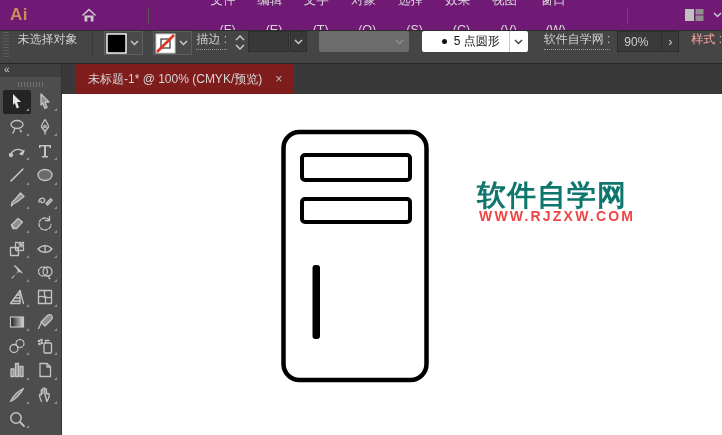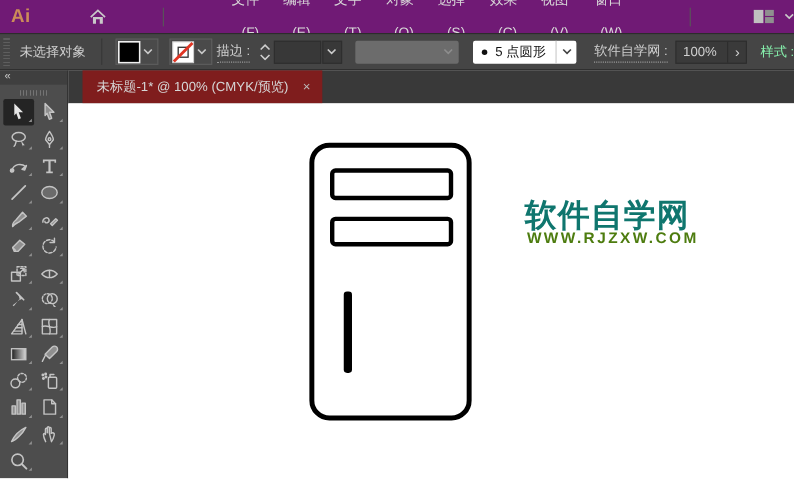--- a/index.html
+++ b/index.html
@@ -14,48 +14,48 @@
   .home-btn { margin-left:13px; display:flex; align-items:center; }
   .vsep { width:1px; height:17px; background:#585858; margin:0 11px; }
   .menus { display:flex; }
   .menu-item { padding:0 7px; margin:0 3.5px; line-height:30px; cursor:default;text-align:right; }
   .ws-switcher { display:flex; align-items:center; margin-left:6px; }
   .chev { display:inline-block; margin-left:6px; }
 
   
   .controlbar { position:absolute; left:0; top:30px; width:722px; height:34px; background:#454545;
                 border-top:1px solid #2c2c2c; border-bottom:1px solid #272727;
-                display:flex; align-items:center; color:#cfcfcf; font-size:12px; overflow:hidden; white-space:nowrap; }
+                display:flex; align-items:flex-start; color:#cfcfcf; font-size:12px; overflow:hidden; white-space:nowrap; }
   .cb-grip { width:6px; height:26px; margin-left:3px;
              background:repeating-linear-gradient(0deg,#5e5e5e 0 1px,transparent 1px 3px); }
   .cb-status { margin-left:9px; }
   .cb-sep { width:1px; height:24px; background:#373737; margin:0 10px 0 14px; }
   .swatch-group { display:flex; align-items:center; border:1px solid #5e5e5e; height:24px; padding:1px; margin-left:2px; background:#4a4a4a; }
   .swatch-group + .swatch-group { margin-left:10px; }
   .sw-chev { width:14px; display:flex; justify-content:center; }
   .dotted-label { border-bottom:1px dotted #9b9b9b; padding-bottom:1px; }
   .lbl-stroke { margin-left:4px; }
   .stepper { margin-left:7px; width:13px; height:22px; display:flex; flex-direction:column; justify-content:center; gap:3px; align-items:center; }
   .field-dark { height:21px; background:#383838; border:1px solid #2e2e2e; }
   .stroke-field { width:44px; margin-left:2px; }
   .dd-box { width:18px; height:21px; background:#383838; border:1px solid #2e2e2e; margin-left:1px;
             display:flex; align-items:center; justify-content:center; }
   .disabled-dd { margin-left:12px; width:97px; height:21px; background:#6c6c6c; border-radius:2px;
                  display:flex; align-items:center; justify-content:flex-end; padding-right:5px; }
   .brush-combo { margin-left:13px; height:21px; background:#ffffff; border-radius:2px; color:#111;
                  display:flex; align-items:center; }
-  .brush-main { display:flex; align-items:center; padding:0 9px 0 8px; height:100%; }
+  .brush-main { display:flex; align-items:center; padding:0 9px 0 20px; height:100%; }
   .brush-dot { width:5px; height:5px; border-radius:50%; background:#111; margin-right:7px; }
   .brush-chev { width:19px; height:100%; border-left:1px solid #c9c9c9; display:flex; align-items:center; justify-content:center; }
   .lbl-opacity { margin-left:16px; }
   .opacity-field { margin-left:7px; width:67px; height:21px; background:#3a3a3a; border:1px solid #2d2d2d;
                    display:flex; align-items:center; }
   .opacity-val { flex:1; padding-left:6px; }
   .opacity-exp { width:17px; height:100%; border-left:1px solid #2d2d2d; display:flex; align-items:center; justify-content:center; color:#cfcfcf; font-size:13px; }
-  .lbl-style { margin-left:12px; color:#86efac; }
+  .lbl-style { margin-left:12px; color:#fca5a5; }
 
   
   .toolbar { position:absolute; left:0; top:64px; width:62px; height:371px; background:#4d4d4d; border-right:1px solid #313131; }
   .tb-head { height:13px; background:#3f3f3f; color:#cccccc; font-size:10px; line-height:11px; padding-left:4px; }
   .tb-grip { width:26px; height:5px; margin:5px auto 3px;
              background:repeating-linear-gradient(90deg,#747474 0 1px,transparent 1px 3px); }
   .tgrid { display:grid; grid-template-columns:28px 28px; justify-content:center; }
   .tcell { height:24.4px; display:flex; align-items:center; justify-content:center; position:relative; }
   .tcell.fly::after { content:""; position:absolute; right:2px; bottom:3px; width:0; height:0;
                       border-left:3.5px solid transparent; border-bottom:3.5px solid #909090; }
@@ -65,21 +65,21 @@
   
   .tabbar { position:absolute; left:62px; top:64px; width:660px; height:30px; background:#393939; display:flex; }
   .tab { margin-left:13px; height:30px; background:#7f1d1d; display:flex; align-items:center;
          padding:0 11px 0 13px; color:#d6d6d6; font-size:12px; }
   .tab-close { margin-left:13px; color:#bdbdbd; font-size:12px; line-height:12px; }
 
   
   .canvas { position:absolute; left:62px; top:94px; width:660px; height:341px; background:#ffffff; }
   .artwork { position:absolute; left:0; top:0; }
   .wm-title { position:absolute; left:415px; top:82px; font-size:29px; font-weight:bold; color:#0f766e; letter-spacing:1px; }
-  .wm-url { position:absolute; left:417px; top:114px; font-size:14px; font-weight:bold; color:#4d7c0f; letter-spacing:2.2px; }
+  .wm-url { position:absolute; left:417px; top:114px; font-size:14px; font-weight:bold; color:#ef4444; letter-spacing:2.2px; }
 </style>
 </head>
 <body>
 
 <div id="app">
 
   <div class="menubar">
     <span class="logo">Ai</span>
     <span class="home-btn">
       <svg width="16" height="15" viewBox="0 0 16 15">
@@ -169,21 +169,21 @@
       </span>
       <span class="brush-chev">
         <svg width="9" height="6" viewBox="0 0 9 6">
           <path d="M1 1 L4.5 4.5 L8 1" fill="none" stroke="#444" stroke-width="1.5"></path>
         </svg>
       </span>
     </div>
 
     <span class="dotted-label lbl-opacity">软件自学网 :</span>
     <div class="opacity-field">
-      <span class="opacity-val">100%</span>
+      <span class="opacity-val">90%</span>
       <span class="opacity-exp">›</span>
     </div>
 
     <span class="lbl-style">样式 :</span>
   </div>
 
   <div class="toolbar">
     <div class="tb-head">
       <span>«</span>
     </div>

